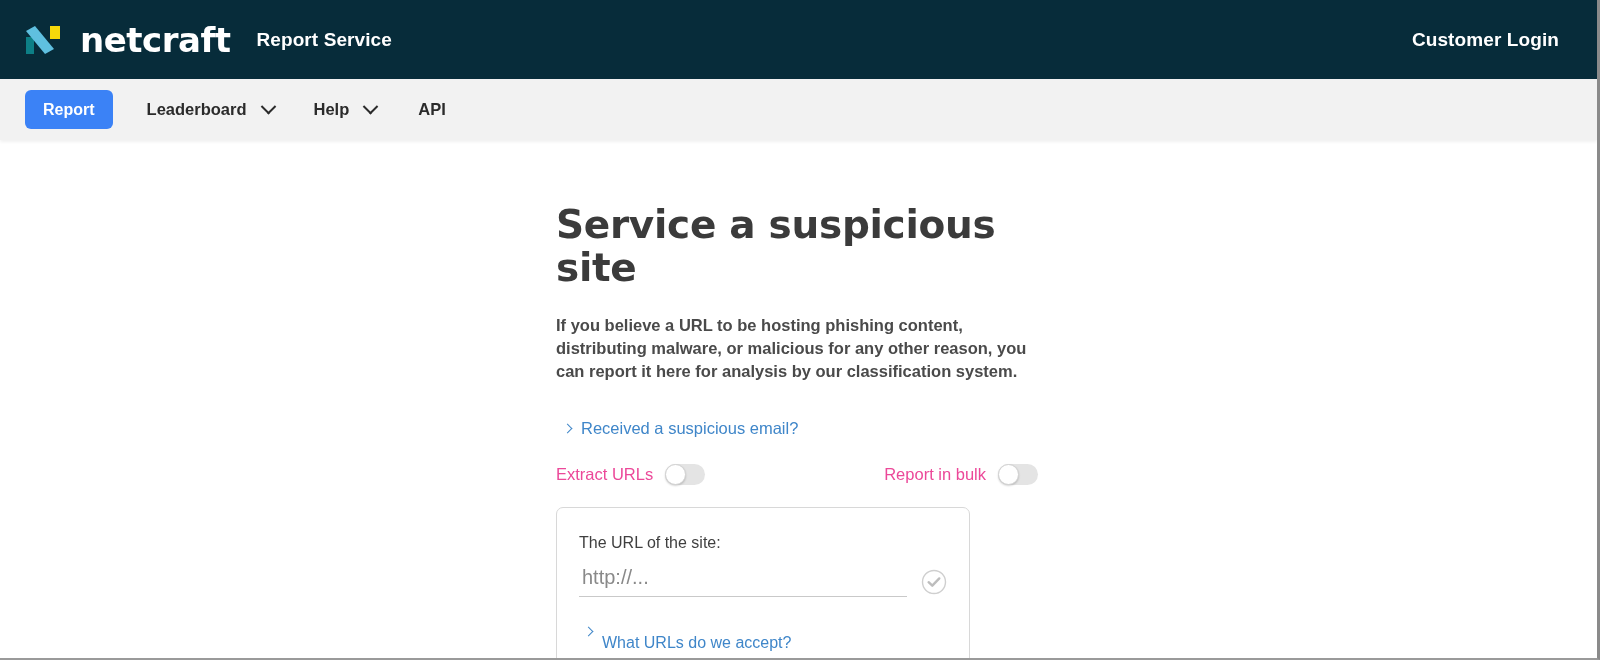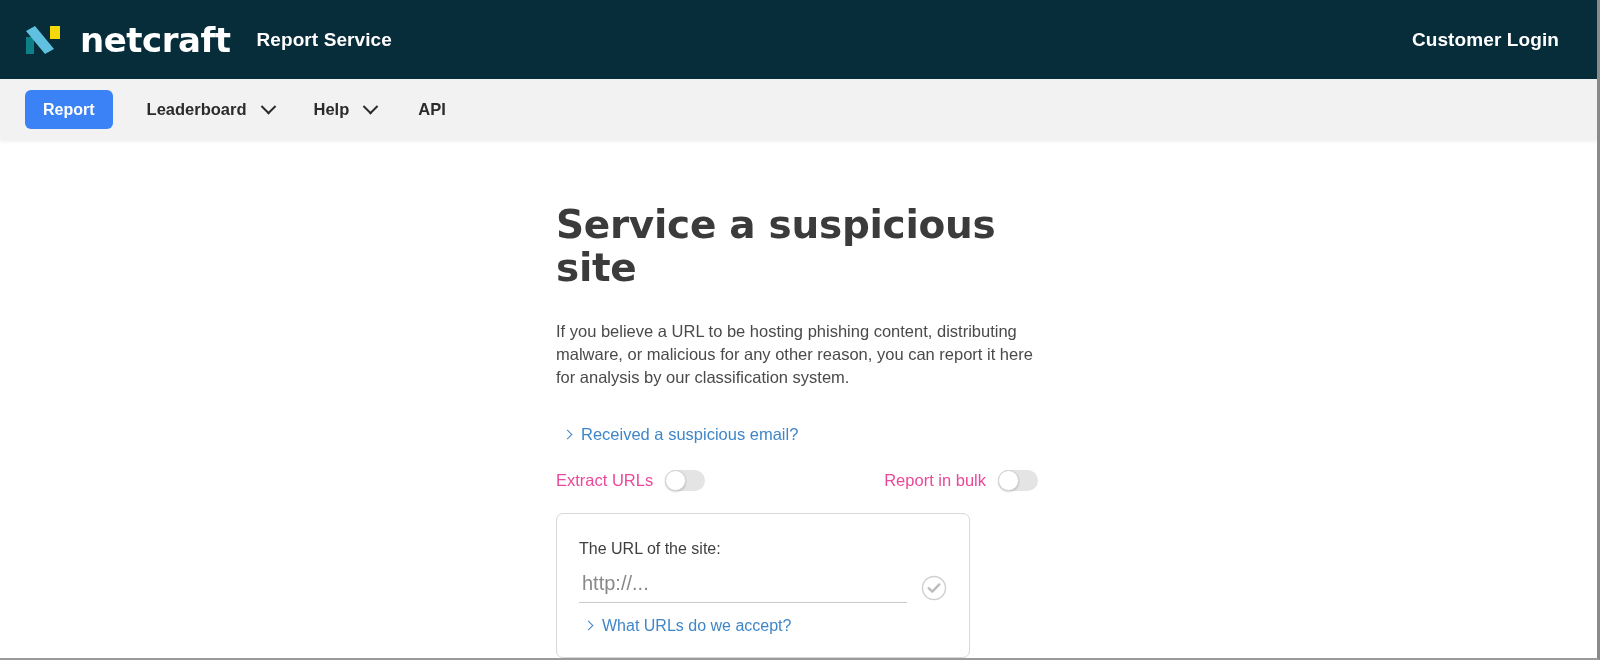--- a/index.html
+++ b/index.html
@@ -122,25 +122,26 @@
   h1.page-title {
     margin: 0;
     font-size: 39px;
     font-weight: 700;
     color: #3b3b3b;
     letter-spacing: -0.3px;
     font-family: "DejaVu Sans", sans-serif;
     line-height: 1.1;
   }
   .intro {
-    margin-top: 30px;
+    margin-top: 24px;
     font-size: 16.5px;
     line-height: 1.41;
     color: #4a4a4a;
     width: 478px;
+    font-weight: bold;
   }
 
   .link-row {
     margin-top: 35px;
     display: flex;
     align-items: center;
     gap: 10px;
     padding-left: 8px;
     cursor: pointer;
   }
@@ -236,21 +237,21 @@
     cursor: pointer;
   }
   .card-link {
     margin-top: 14px;
     display: flex;
     align-items: center;
     gap: 10px;
     padding-left: 6px;
     cursor: pointer;
   }
-  .card-link .link-text { font-size: 16px; }
+  .card-link .link-text { font-size: 16px; margin-top: 23px; }
 </style>
 </head>
 <body>
 
 <div class="page">
 
   <div class="header">
     <div class="brand">
       <span class="logo-mark">
         <svg width="40" height="34" viewBox="0 0 40 34" xmlns="http://www.w3.org/2000/svg">

